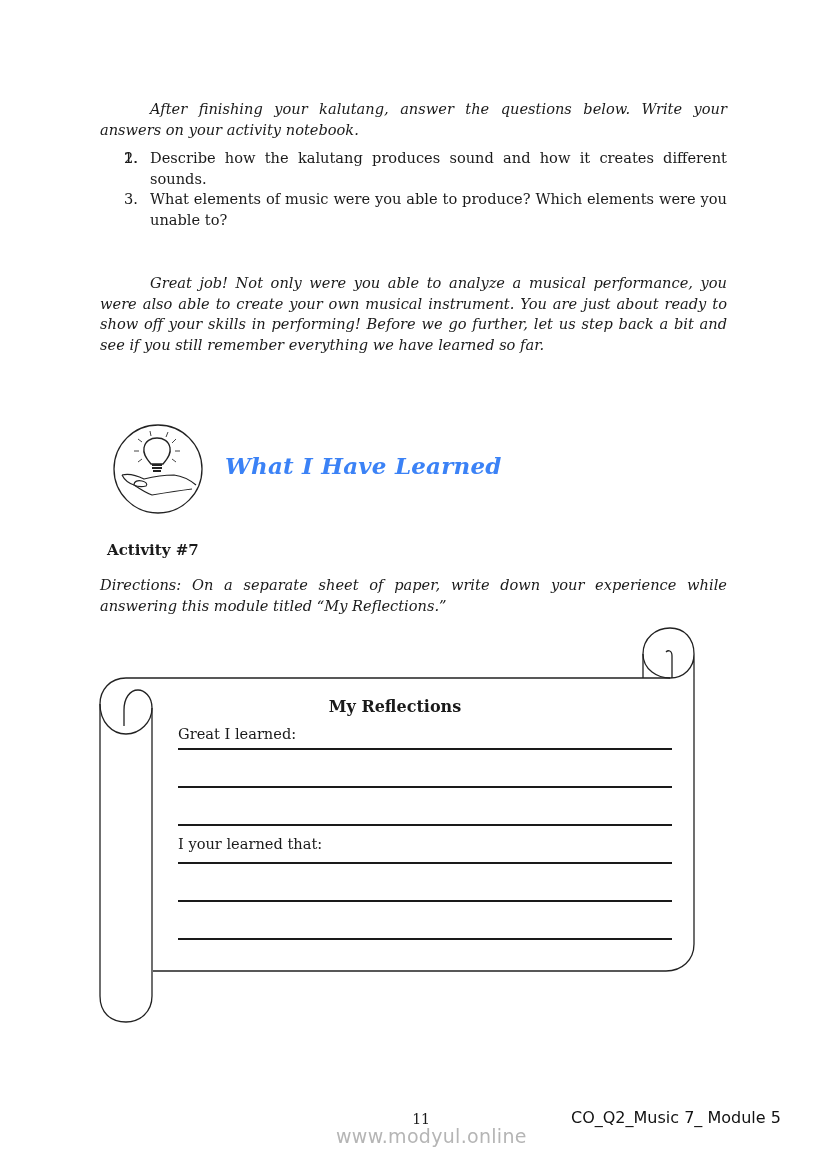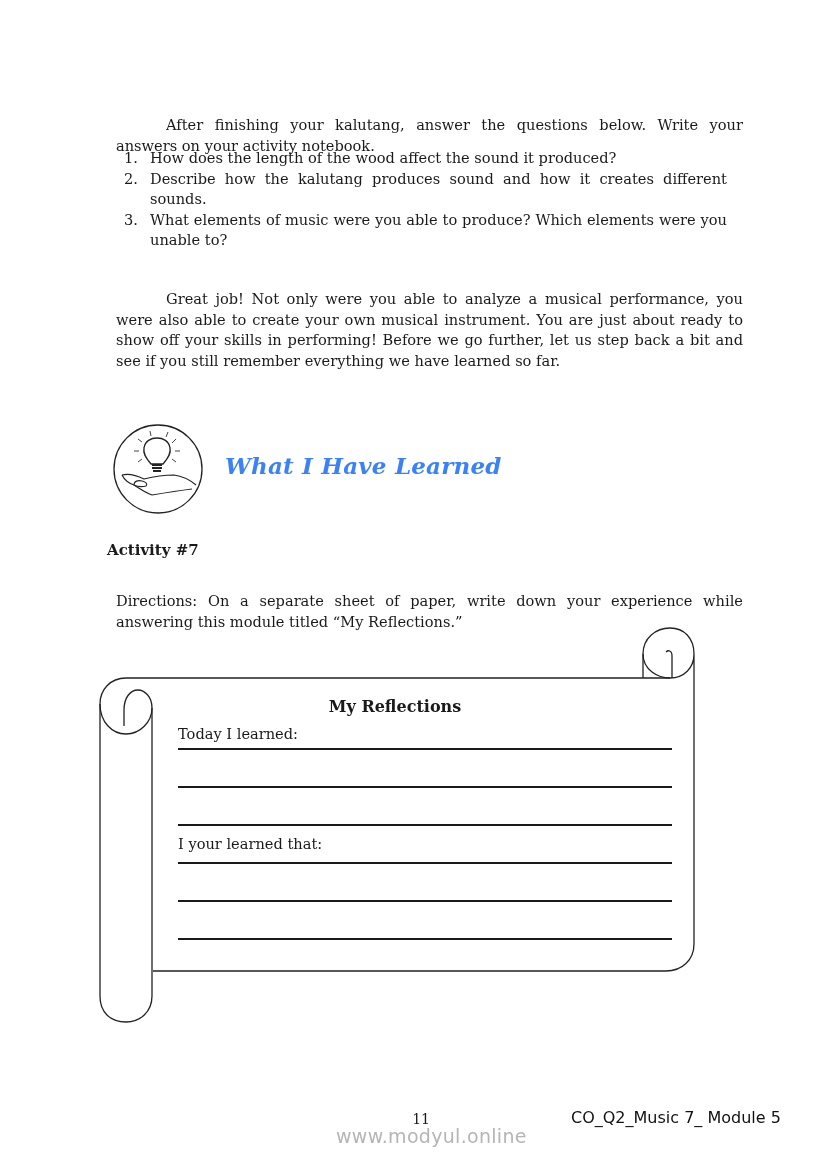--- a/index.html
+++ b/index.html
@@ -1,18 +1,18 @@
 <!DOCTYPE html>
 <html><head>
 <meta charset="utf-8">
 <style>
   html, body { margin: 0; padding: 0; background: #ffffff; }
   body { width: 826px; height: 1169px; position: relative; overflow: hidden;
          font-family: "DejaVu Serif", "Liberation Serif", serif; color: #1a1a1a; }
-  .p { position: absolute; font-size: 14.6px; line-height: 20.5px; margin: 16px; }
+  .p { position: absolute; font-size: 14.6px; line-height: 20.5px; margin: 0; font-style: italic; }
   .para { left: 100px; width: 627px; text-align: justify; }
   .indent { text-indent: 50px; }
   .list { position: absolute; left: 100px; width: 627px; top: 148px; margin: 0; padding: 0; list-style: none; font-size: 14.6px; line-height: 20.5px; }
   .list li { position: relative; padding-left: 50px; text-align: justify; margin: 0; }
   .list li .num { position: absolute; left: 24px; top: 0; }
   .section-title { position: absolute; left: 225px; top: 452px; font-size: 23px; font-weight: bold; font-style: italic; font-family: "DejaVu Serif", serif; color: #3b82f6; letter-spacing: 0.2px; }
   .icon-circle { position: absolute; left: 112px; top: 423px; width: 92px; height: 92px; }
   .activity { position: absolute; left: 100px; top: 541px; font-size: 15px; font-weight: bold; margin-left: 7px; }
   .scroll { position: absolute; left: 98px; top: 626px; width: 600px; height: 400px; }
   .scroll-title { position: absolute; left: 150px; width: 490px; top: 697px; text-align: center; font-size: 16px; font-weight: bold; }
@@ -21,21 +21,21 @@
   .page-num { position: absolute; left: 400px; top: 1101px; width: 30px; text-align: right; font-size: 14px; margin-top: 10px; }
   .footer-code { position: absolute; left: 571px; top: 1108px; font-family: "DejaVu Sans", sans-serif; font-weight: normal; font-size: 16px; color: #111; }
   .watermark { position: absolute; left: 336px; top: 1125px; font-family: "DejaVu Sans", sans-serif; font-size: 19px; color: #b5b5b5; letter-spacing: 0.3px; }
 </style>
 </head>
 <body>
 
 <p class="p para indent" style="top:99px;">After finishing your kalutang, answer the questions below. Write your answers on your activity notebook.</p>
 
 <ol class="list">
-  <li><span class="num">1.</span><span>How does the length of the wood affect the sound it produced?</span></li>
+  <li><span class="num">1.</span></li>
   <li><span class="num">2.</span><span>Describe how the kalutang produces sound and how it creates different sounds.</span></li>
   <li><span class="num">3.</span><span>What elements of music were you able to produce? Which elements were you unable to?</span></li>
 </ol>
 
 <p class="p para indent" style="top:273px;">Great job! Not only were you able to analyze a musical performance, you were also able to create your own musical instrument. You are just about ready to show off your skills in performing! Before we go further, let us step back a bit and see if you still remember everything we have learned so far.</p>
 
 <svg class="icon-circle" viewBox="0 0 92 92">
   <circle cx="46" cy="46" r="44" fill="none" stroke="#222" stroke-width="1.3"></circle>
 
   <g stroke="#444" stroke-width="1" fill="none">
@@ -72,21 +72,21 @@
 
     <path d="M2 78 L2 370 C2 386 12 396 28 396 C42 396 54 386 54 370 L54 82"></path>
 
     <path d="M572 52 C560 52 545 44 545 28 C545 12 558 2 572 2 C586 2 596 12 596 28"></path>
     <path d="M545 28 L545 52 M574 52 L574 30 C574 24 570 24 568 26"></path>
   </g>
 </svg>
 
 <div class="scroll-title">My Reflections</div>
 
-<div class="scroll-label" style="top:725px;">Today I learned:</div>
+<div class="scroll-label" style="top:725px;">Great I learned:</div>
 <div class="rule" style="top:748px;"></div>
 <div class="rule" style="top:786px;"></div>
 <div class="rule" style="top:824px;"></div>
 
 <div class="scroll-label" style="top:835px;">I your learned that:</div>
 <div class="rule" style="top:862px;"></div>
 <div class="rule" style="top:900px;"></div>
 <div class="rule" style="top:938px;"></div>
 
 <div class="page-num">11</div>

